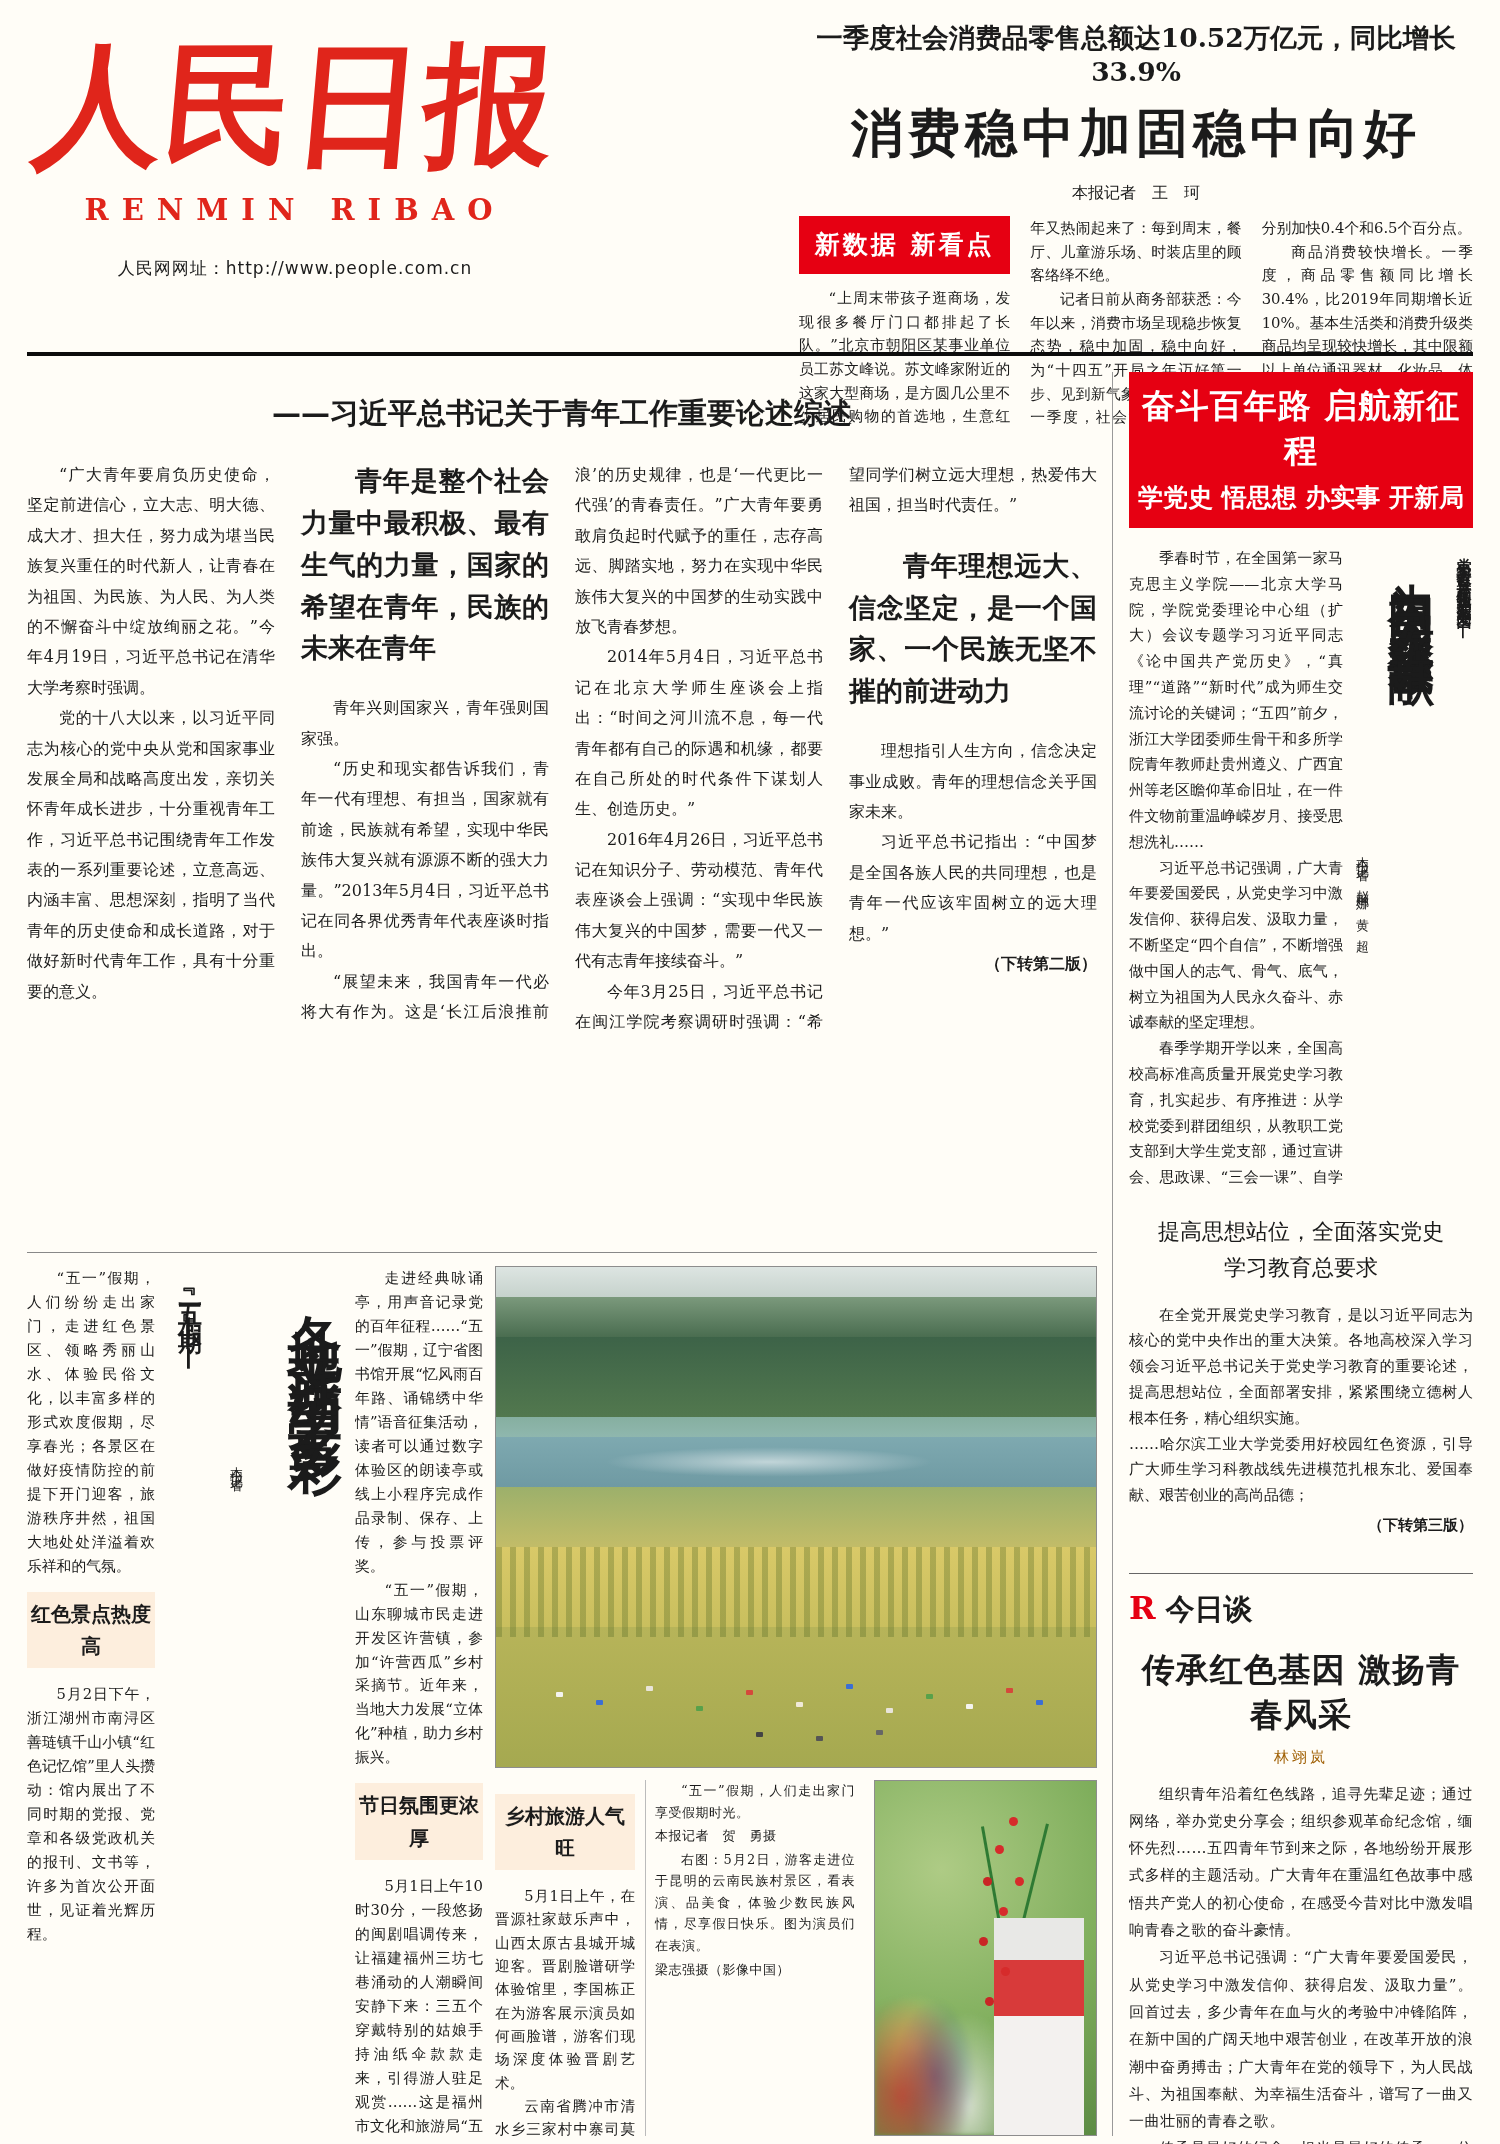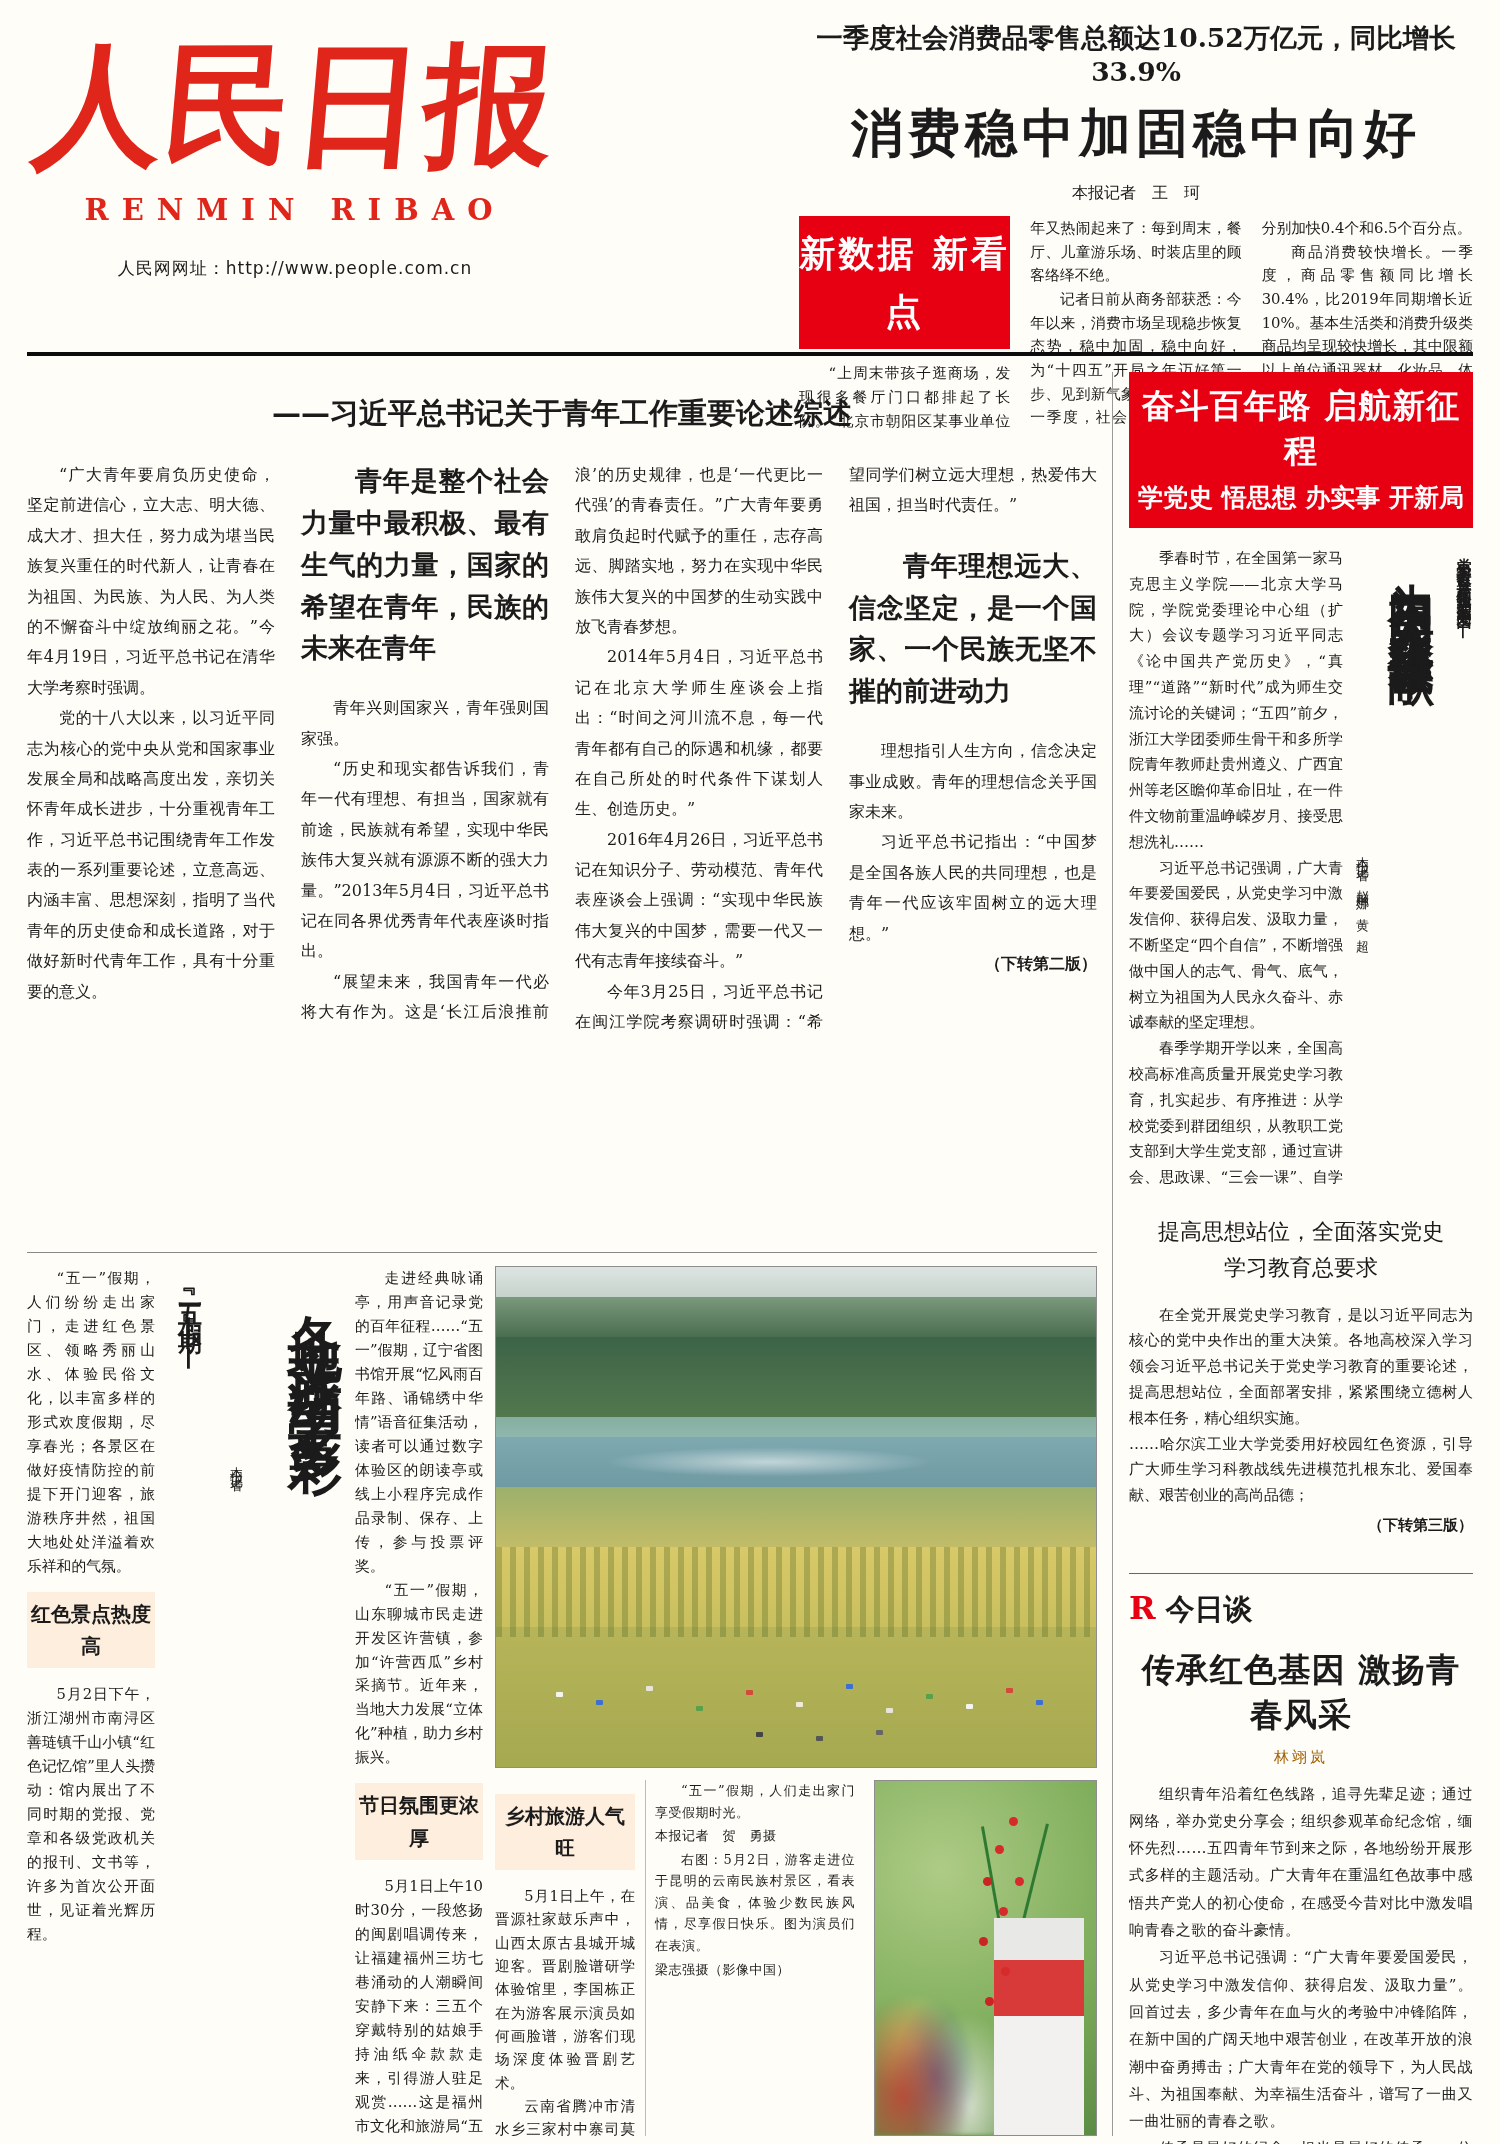--- a/index.html
+++ b/index.html
@@ -27,21 +27,21 @@
   .db-serial{font-size:16px;margin-top:2px;}
   .db-code,.db-issue,.db-pages{font-size:17.5px;margin-top:3px;}
   .topstory{position:absolute;left:772px;top:12px;width:674px;}
   .ts-kicker{font-size:26.5px;font-weight:900;text-align:center;letter-spacing:0;}
   .ts-headline{font-family:"DejaVu Sans","Liberation Sans",sans-serif;font-weight:900;font-size:52px;
                letter-spacing:5px;text-align:center;margin-top:12px;}
   .ts-byline{text-align:center;font-size:16px;margin:14px 0 12px;}
   .ts-cols{display:flex;gap:20px;height:212px;overflow:hidden;}
   .ts-col{flex:1;font-size:14.8px;line-height:1.6;text-align:justify;}
   .ts-badge{background:#e60012;color:#fff;font-family:"DejaVu Sans","Liberation Sans",sans-serif;
-            font-weight:900;font-size:36px;text-align:center;padding:9px 0;letter-spacing:3px;margin-bottom:12px;}
+            font-weight:900;font-size:25px;text-align:center;padding:9px 0;letter-spacing:3px;margin-bottom:12px;}
   .rule-thick{position:absolute;left:27px;top:352px;width:1446px;height:4px;background:#0c0c0c;}
   
   .main-left{position:absolute;left:27px;top:372px;width:1070px;}
   .lead-headline{font-family:"DejaVu Sans","Liberation Sans",sans-serif;font-weight:900;font-size:73px;
                  letter-spacing:3px;text-align:center;line-height:1.15;}
   .lead-subhead{text-align:center;font-size:29px;font-weight:bold;margin-top:22px;}
   .lead-body{margin-top:26px;height:700px;column-count:4;column-gap:26px;overflow:hidden;
              font-size:16px;line-height:1.9;text-align:justify;}
   .crosshead{font-family:"DejaVu Sans","Liberation Sans",sans-serif;font-weight:bold;font-size:27px;
              line-height:1.55;margin:24px 0;text-indent:2em;text-align:justify;}

